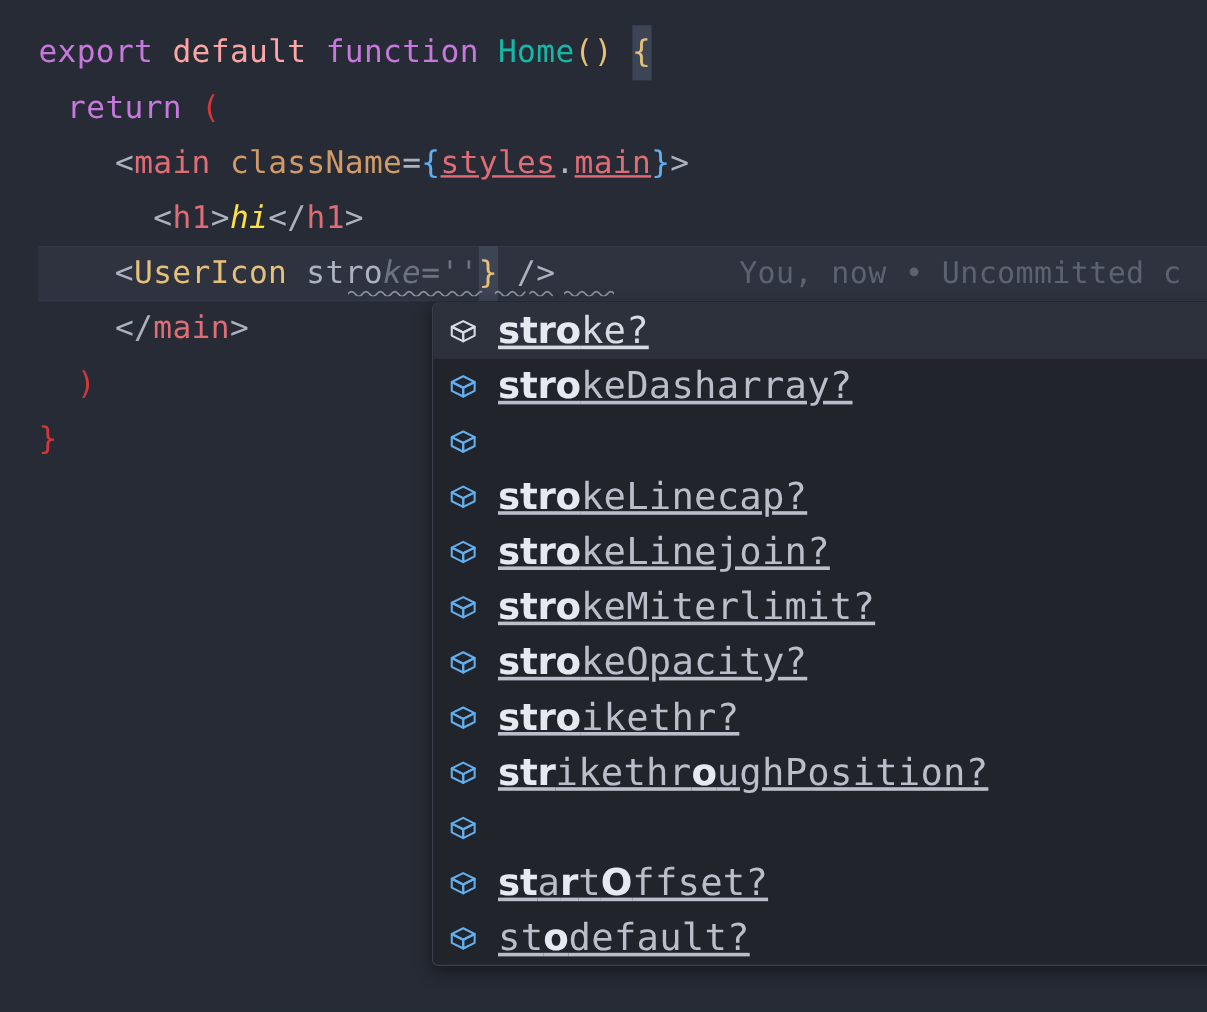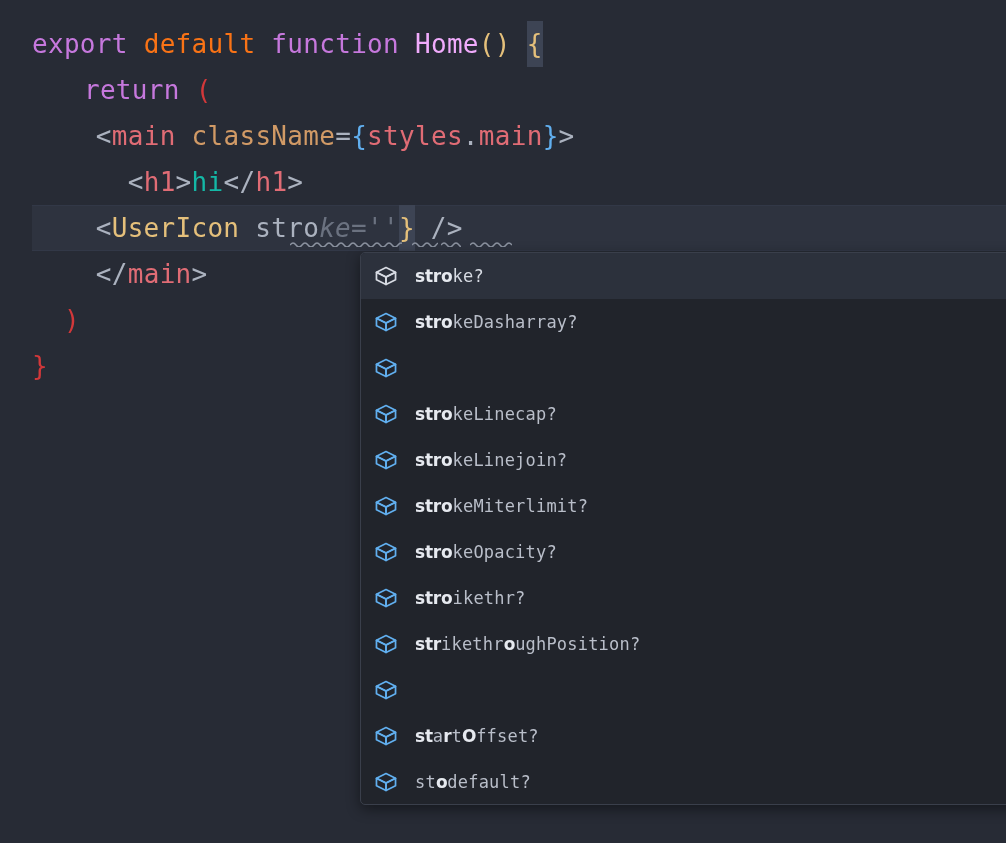--- a/index.html
+++ b/index.html
@@ -35,32 +35,32 @@
     left: 32px; right: 0;
     height: 46px;
     background: #2e333f;
     border-top: 1px solid #323847;
     border-bottom: 1px solid #323847;
     box-sizing: border-box;
   }
 
   
   .kw      { color: #c678dd; }           
-  .kw2     { color: #f97316; }           
-  .fnname  { color: #f0abfc; }           
+  .kw2     { color: #fca5a5; }           
+  .fnname  { color: #14b8a6; }           
   .paren   { color: #e5c07b; }           
   .brace   { color: #e5c07b; }
   .redparen{ color: #d2383a; }
   .tag     { color: #e06c75; }           
   .punct   { color: #abb2bf; }
   .attr    { color: #d19a66; }           
   .blue    { color: #61afef; }
-  .prop    { color: #e06c75; }
+  .prop    { color: #e06c75; text-decoration: underline; }
   .comp    { color: #e5c07b; }           
-  .plain   { color: #14b8a6; }
+  .plain   { color: #fde047; font-style: italic; }
   .ghost   { color: #6b7280; font-style: italic; }
   .typed   { color: #abb2bf; }
 
   .cursor-block {
     background: #3d4454;
     display: inline-block;
   }
   .brace-match {
     background: #3d4454;
     display: inline-block;
@@ -111,43 +111,44 @@
   .sug-row.selected { background: #2c313c; }
   .sug-icon {
     width: 30px; height: 30px;
     flex: 0 0 30px;
     display: flex; align-items: center; justify-content: center;
     margin-right: 14px;
   }
   .sug-icon svg { display: block; }
   .sug-label {
     font-family: "DejaVu Sans Mono", "Liberation Mono", monospace;
-    font-size: 17px;
+    font-size: 31px;
     color: #b9bec9;
     letter-spacing: 0.2px;
     white-space: pre;
+    text-decoration: underline;
   }
   .sug-label b {
     font-family: "DejaVu Sans", "Liberation Sans", sans-serif;
     font-weight: bold;
     color: #e6e9ef;
     letter-spacing: -0.2px;
   }
   .sug-row.selected .sug-label { color: #d7dbe3; }
 </style>
 </head>
 <body>
 
 <div id="editor">
 
   <div class="active-line-bg" style="top:205px"></div>
 
   <div id="code-lines">
       <div class="code-line" style="top: 21px; padding-left: 32px;"><span class="kw">export</span><span class="plain"> </span><span class="kw2">default</span><span class="plain"> </span><span class="kw">function</span><span class="plain"> </span><span class="fnname">Home</span><span class="paren">()</span><span class="plain"> </span><span class="brace brace-match">{</span></div>
-      <div class="code-line" style="top: 67px; padding-left: 52px;"><span class="plain">  </span><span class="kw">return</span><span class="plain"> </span><span class="redparen">(</span></div>
+      <div class="code-line" style="top: 67px; padding-left: 24px;"><span class="plain">  </span><span class="kw">return</span><span class="plain"> </span><span class="redparen">(</span></div>
       <div class="code-line" style="top: 113px; padding-left: 32px;"><span class="punct">    &lt;</span><span class="tag">main</span><span class="plain"> </span><span class="attr">className</span><span class="punct">=</span><span class="blue">{</span><span class="prop">styles</span><span class="punct">.</span><span class="prop">main</span><span class="blue">}</span><span class="punct">&gt;</span></div>
       <div class="code-line" style="top: 159px; padding-left: 32px;"><span class="punct">      &lt;</span><span class="tag">h1</span><span class="punct">&gt;</span><span class="plain">hi</span><span class="punct">&lt;/</span><span class="tag">h1</span><span class="punct">&gt;</span></div>
       <div class="code-line" style="top: 205px; "><span class="punct">      &lt;</span><span class="comp">UserIcon</span><span class="plain"> </span><span class="typed">stro</span><span class="ghost">ke=''</span><span class="brace cursor-block">}</span><span class="punct"> /&gt;</span></div>
       <div class="code-line" style="top: 251px; padding-left: 32px;"><span class="punct">    &lt;/</span><span class="tag">main</span><span class="punct">&gt;</span></div>
       <div class="code-line" style="top: 297px; padding-left: 32px;"><span class="plain">  </span><span class="redparen">)</span></div>
       <div class="code-line" style="top: 343px; padding-left: 32px;"><span class="redparen">}</span></div>
     </div>
 
   <div class="squiggle-wave" style="left:290px; top:241px; width:112px;">
     <svg width="112" height="6" viewBox="0 0 112 6">
@@ -163,20 +164,21 @@
     <svg width="20" height="6" viewBox="0 0 20 6">
         <path d="M0 4 Q3 0 6 4 T12 4 T18 4 T24 4" fill="none" stroke="#8c93a0" stroke-width="1.4"></path>
       </svg>
   </div>
   <div class="squiggle-wave" style="left:470px; top:241px; width:42px;">
     <svg width="42" height="6" viewBox="0 0 42 6">
         <path d="M0 4 Q3 0 6 4 T12 4 T18 4 T24 4 T30 4 T36 4 T42 4" fill="none" stroke="#8c93a0" stroke-width="1.4"></path>
       </svg>
   </div>
 
+  <div id="blame">You, now • Uncommitted c</div>
 </div>
 
 <div id="suggest">
   <div id="sug-list">
       <div class="sug-row selected">
         <span class="sug-icon">
           <svg width="26" height="26" viewBox="0 0 24 24" fill="none" stroke="#d7dbe3" stroke-width="1.6" stroke-linejoin="round" stroke-linecap="round">
             <path d="M3.2 8.6 L12 4.2 L20.8 8.6 L12 13 Z"></path>
             <path d="M3.2 8.6 L3.2 15.4 L12 19.8 L12 13 Z"></path>
             <path d="M20.8 8.6 L20.8 15.4 L12 19.8 L12 13 Z"></path>

